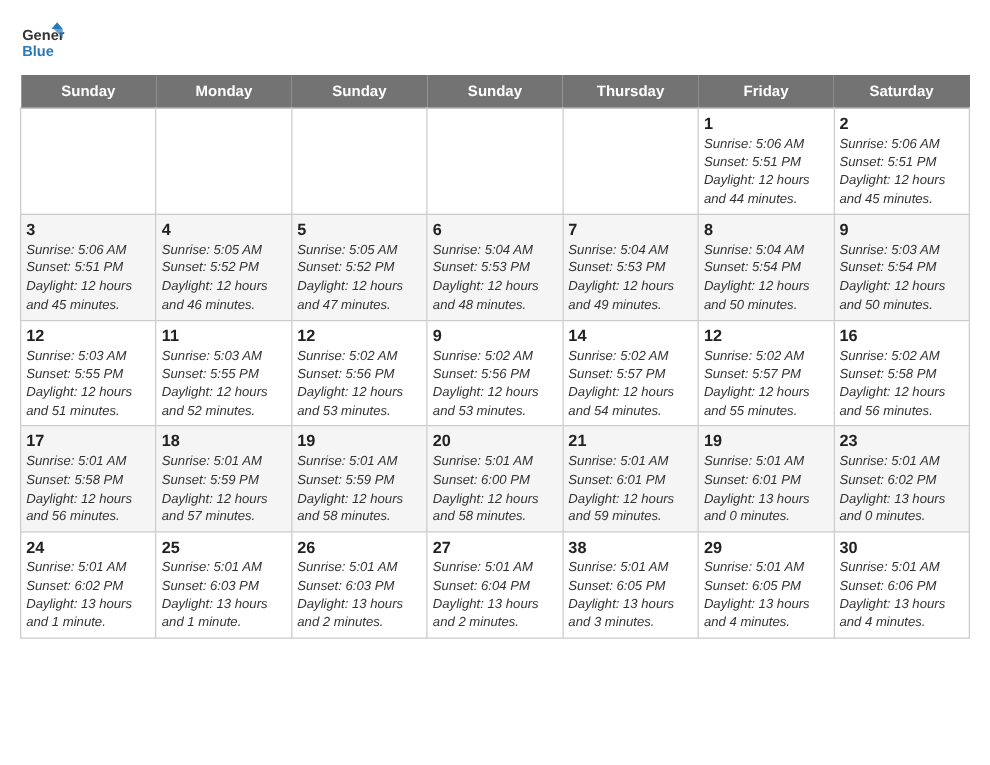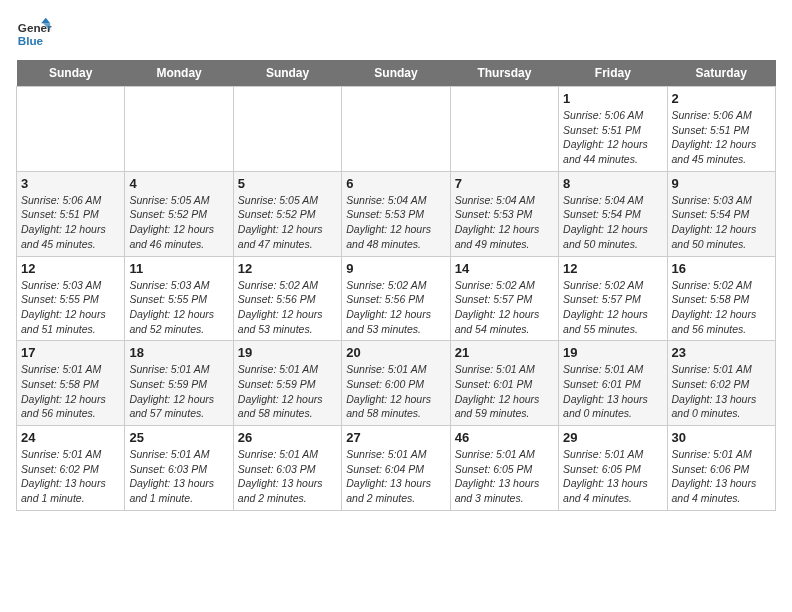--- a/index.html
+++ b/index.html
@@ -226,21 +226,21 @@
         </td>
         <td>
           <span class="day-num">26</span>
           <div class="day-info">Sunrise: 5:01 AM<br>Sunset: 6:03 PM<br>Daylight: 13 hours<br>and 2 minutes.</div>
         </td>
         <td>
           <span class="day-num">27</span>
           <div class="day-info">Sunrise: 5:01 AM<br>Sunset: 6:04 PM<br>Daylight: 13 hours<br>and 2 minutes.</div>
         </td>
         <td>
-          <span class="day-num">46</span>
+          <span class="day-num">38</span>
           <div class="day-info">Sunrise: 5:01 AM<br>Sunset: 6:05 PM<br>Daylight: 13 hours<br>and 3 minutes.</div>
         </td>
         <td>
           <span class="day-num">29</span>
           <div class="day-info">Sunrise: 5:01 AM<br>Sunset: 6:05 PM<br>Daylight: 13 hours<br>and 4 minutes.</div>
         </td>
         <td>
           <span class="day-num">30</span>
           <div class="day-info">Sunrise: 5:01 AM<br>Sunset: 6:06 PM<br>Daylight: 13 hours<br>and 4 minutes.</div>
         </td>

